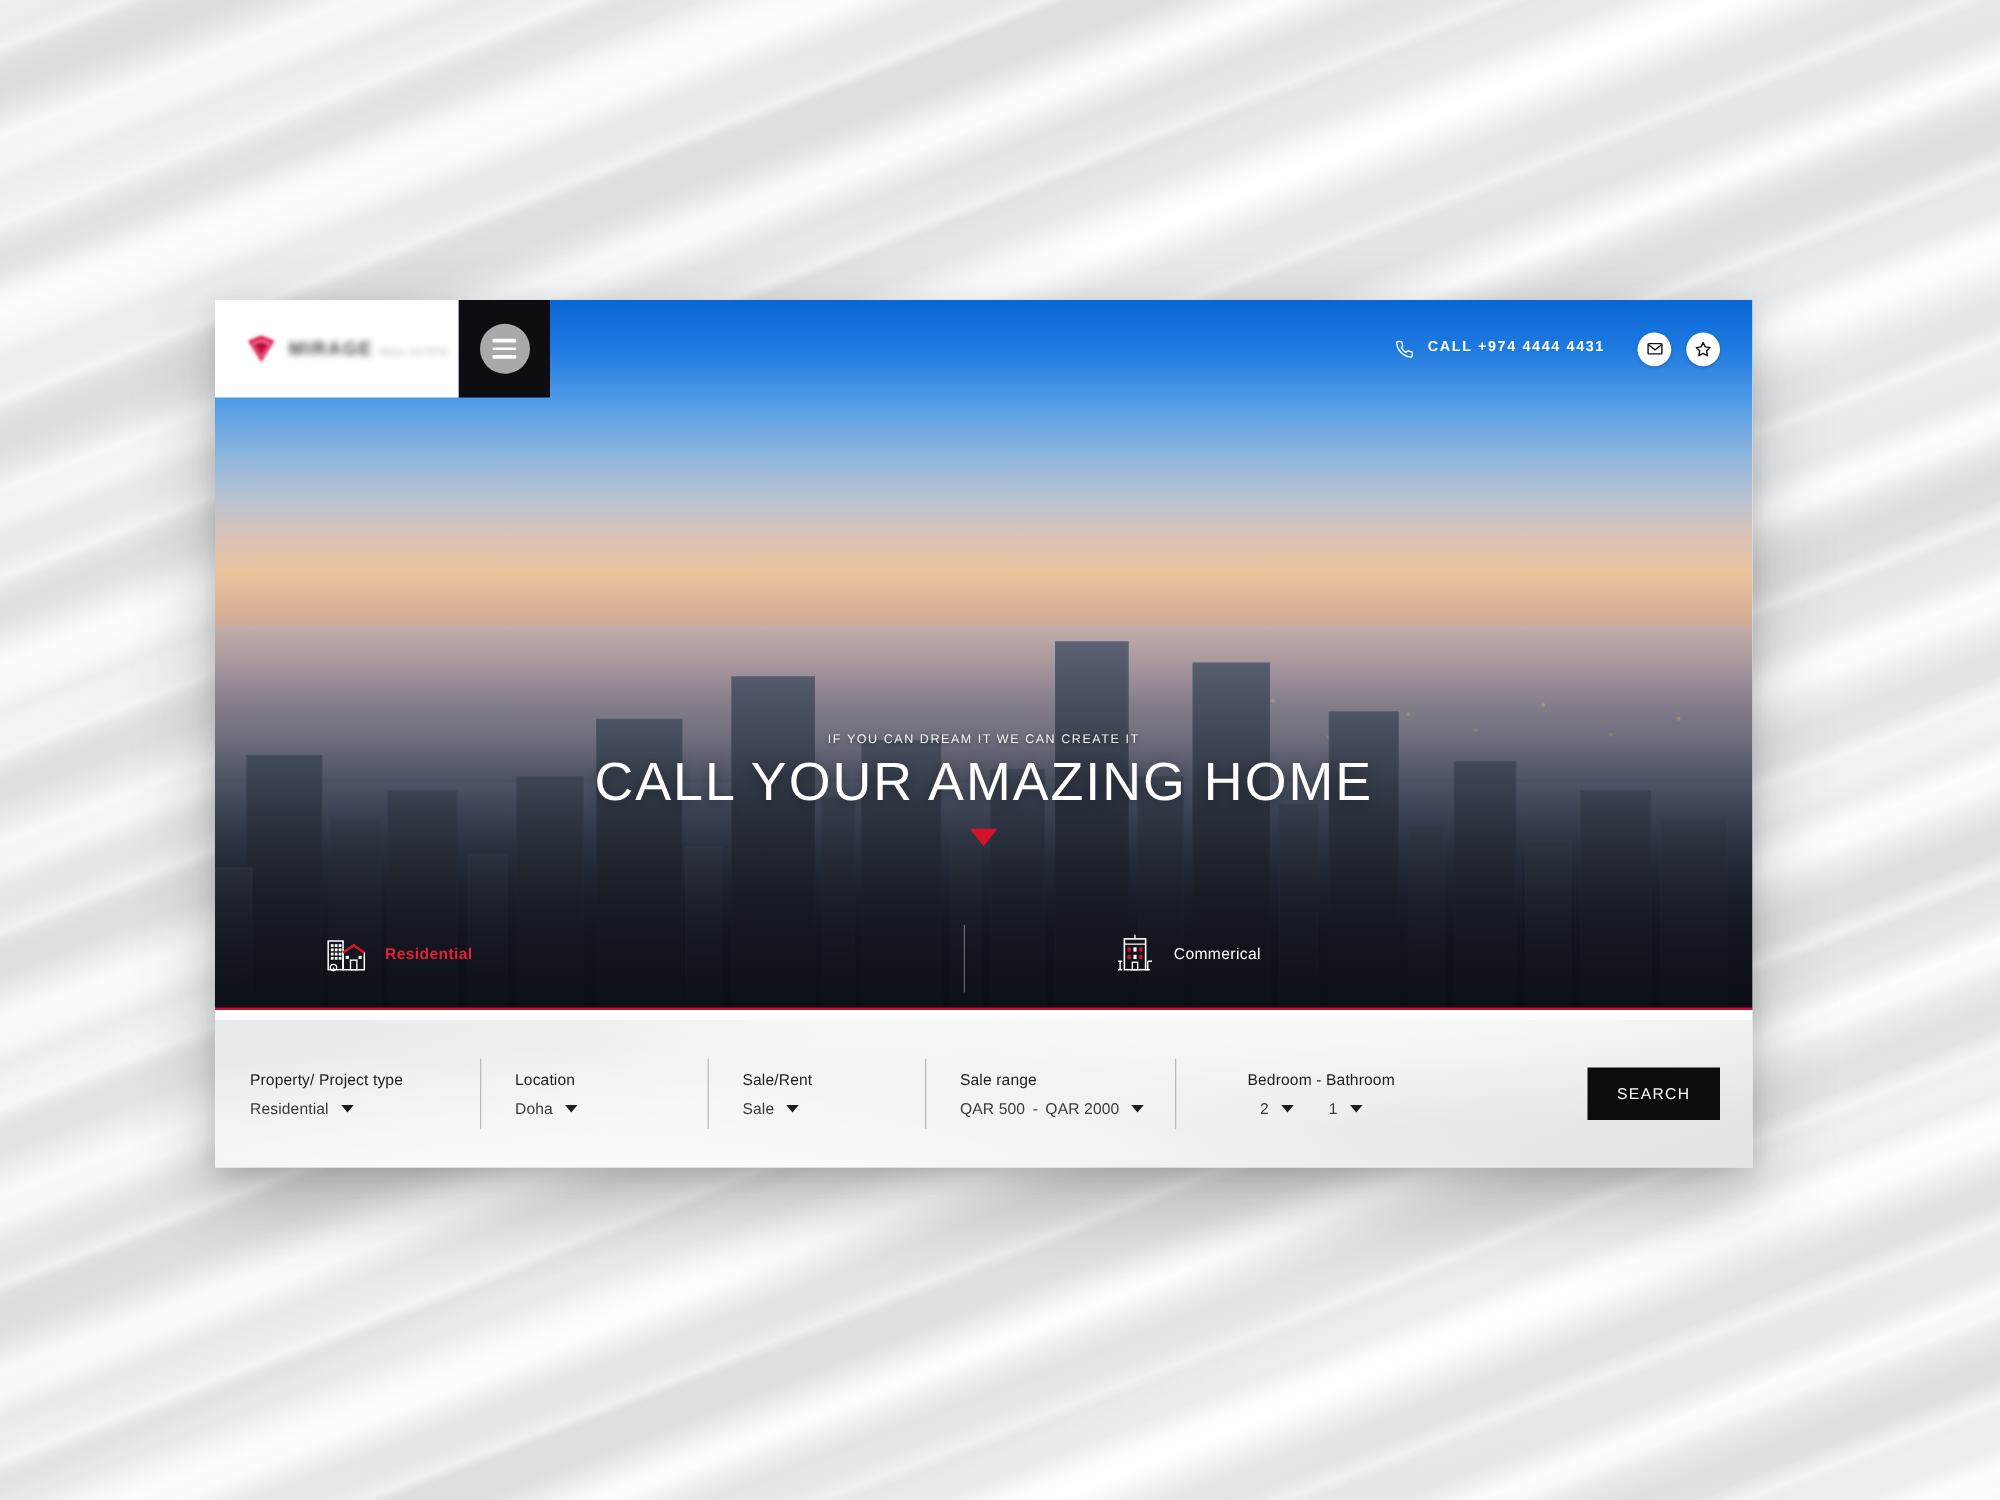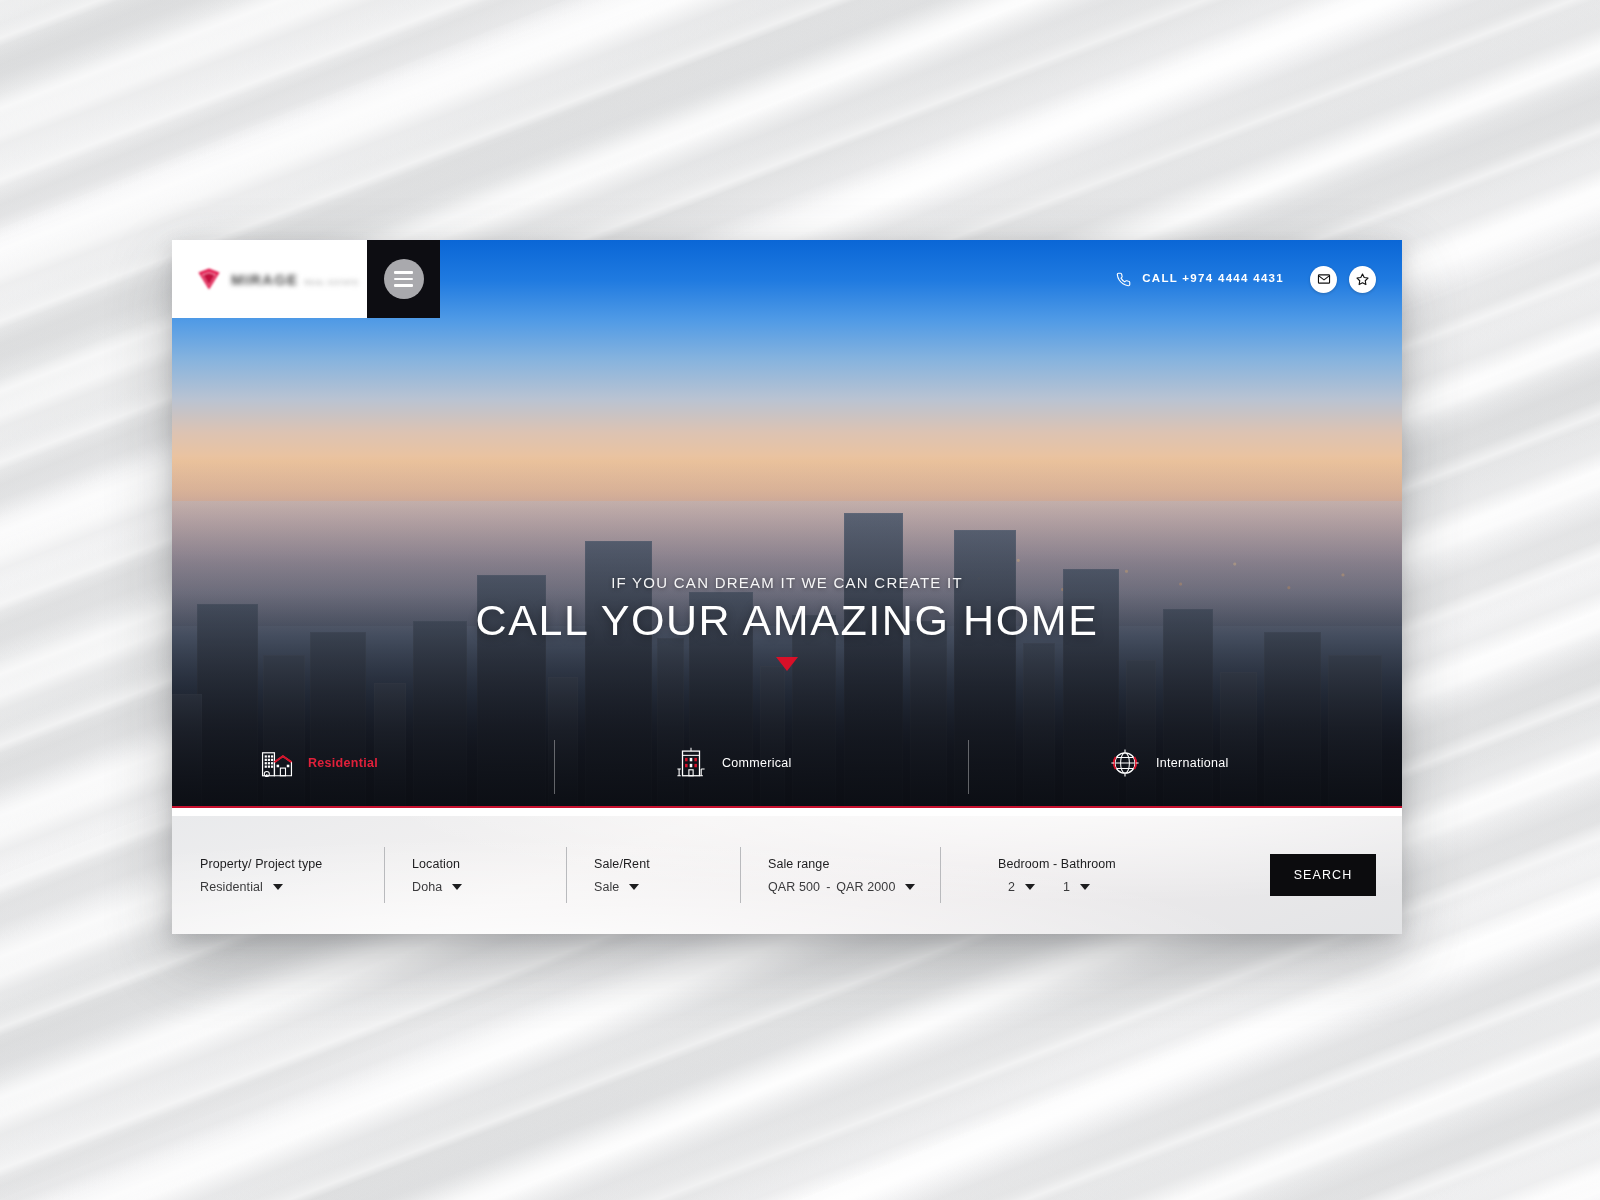--- a/index.html
+++ b/index.html
@@ -123,22 +123,22 @@
     width:27px;height:27px;border-radius:50%;background:#fff;
     display:flex;align-items:center;justify-content:center;
     box-shadow:0 1px 3px rgba(0,0,0,.2);
   }
 
   
   #heroCenter{
     position:absolute;left:0;right:0;top:330px;text-align:center;z-index:5;color:#fff;
   }
   #tagline{
-    font-size:15px;letter-spacing:1.25px;font-weight:400;
-    color:rgba(255,255,255,.94);margin:4px 0 6px;
+    font-size:10px;letter-spacing:1.25px;font-weight:400;
+    color:rgba(255,255,255,.94);margin:16px 0 6px;
     text-shadow:0 1px 4px rgba(0,0,0,.45);
   }
   #headline{
     font-size:43px;line-height:1.08;letter-spacing:1.6px;font-weight:300;margin:0;
     color:#fff;text-shadow:0 2px 10px rgba(0,0,0,.38);
   }
   #scrollArrow{
     margin:14px auto 0;width:0;height:0;
     border-left:11px solid transparent;border-right:11px solid transparent;
     border-top:14px solid #d81028;
@@ -371,31 +371,20 @@
             <rect x="18.5" y="14" width="3" height="4"></rect>
               <rect x="18.5" y="21" width="3" height="4"></rect>
           </g>
           <rect x="17.5" y="28" width="5" height="7" stroke="#fff" stroke-width="1.3"></rect>
           <path d="M4 35h4m-2-8v8M4 27h4M34 35h-4m2-8v8M36 27h-4" stroke="#fff" stroke-width="1.3"></path>
           <path d="M20 6V2" stroke="#fff" stroke-width="1.2"></path>
         </svg>
         <span class="cat-label">Commerical</span>
       </div>
 
-      <div class="cat">
-        <svg class="cat-ico" viewBox="0 0 40 40" fill="none">
-          <circle cx="20" cy="20" r="12" stroke="#fff" stroke-width="1.5"></circle>
-          <ellipse cx="20" cy="20" rx="5.2" ry="12" stroke="#fff" stroke-width="1.2"></ellipse>
-          <path d="M8 20h24M10 13.5h20M10 26.5h20" stroke="#fff" stroke-width="1.2"></path>
-          <path d="M31 13a13 13 0 0 1 0 14" stroke="#d81028" stroke-width="2.3" fill="none"></path>
-          <path d="M9 27a13 13 0 0 1 0-14" stroke="#d81028" stroke-width="2.3" fill="none"></path>
-          <path d="M20 4v3M20 33v3M4 20h3M33 20h3" stroke="#fff" stroke-width="1.3"></path>
-        </svg>
-        <span class="cat-label">International</span>
-      </div>
 
     </div>
     <div id="redline"></div>
   </div>
 
   <div id="searchbar">
 
     <div class="field" id="f-type">
       <span class="f-label">Property/ Project type</span>
       <span class="f-row">

